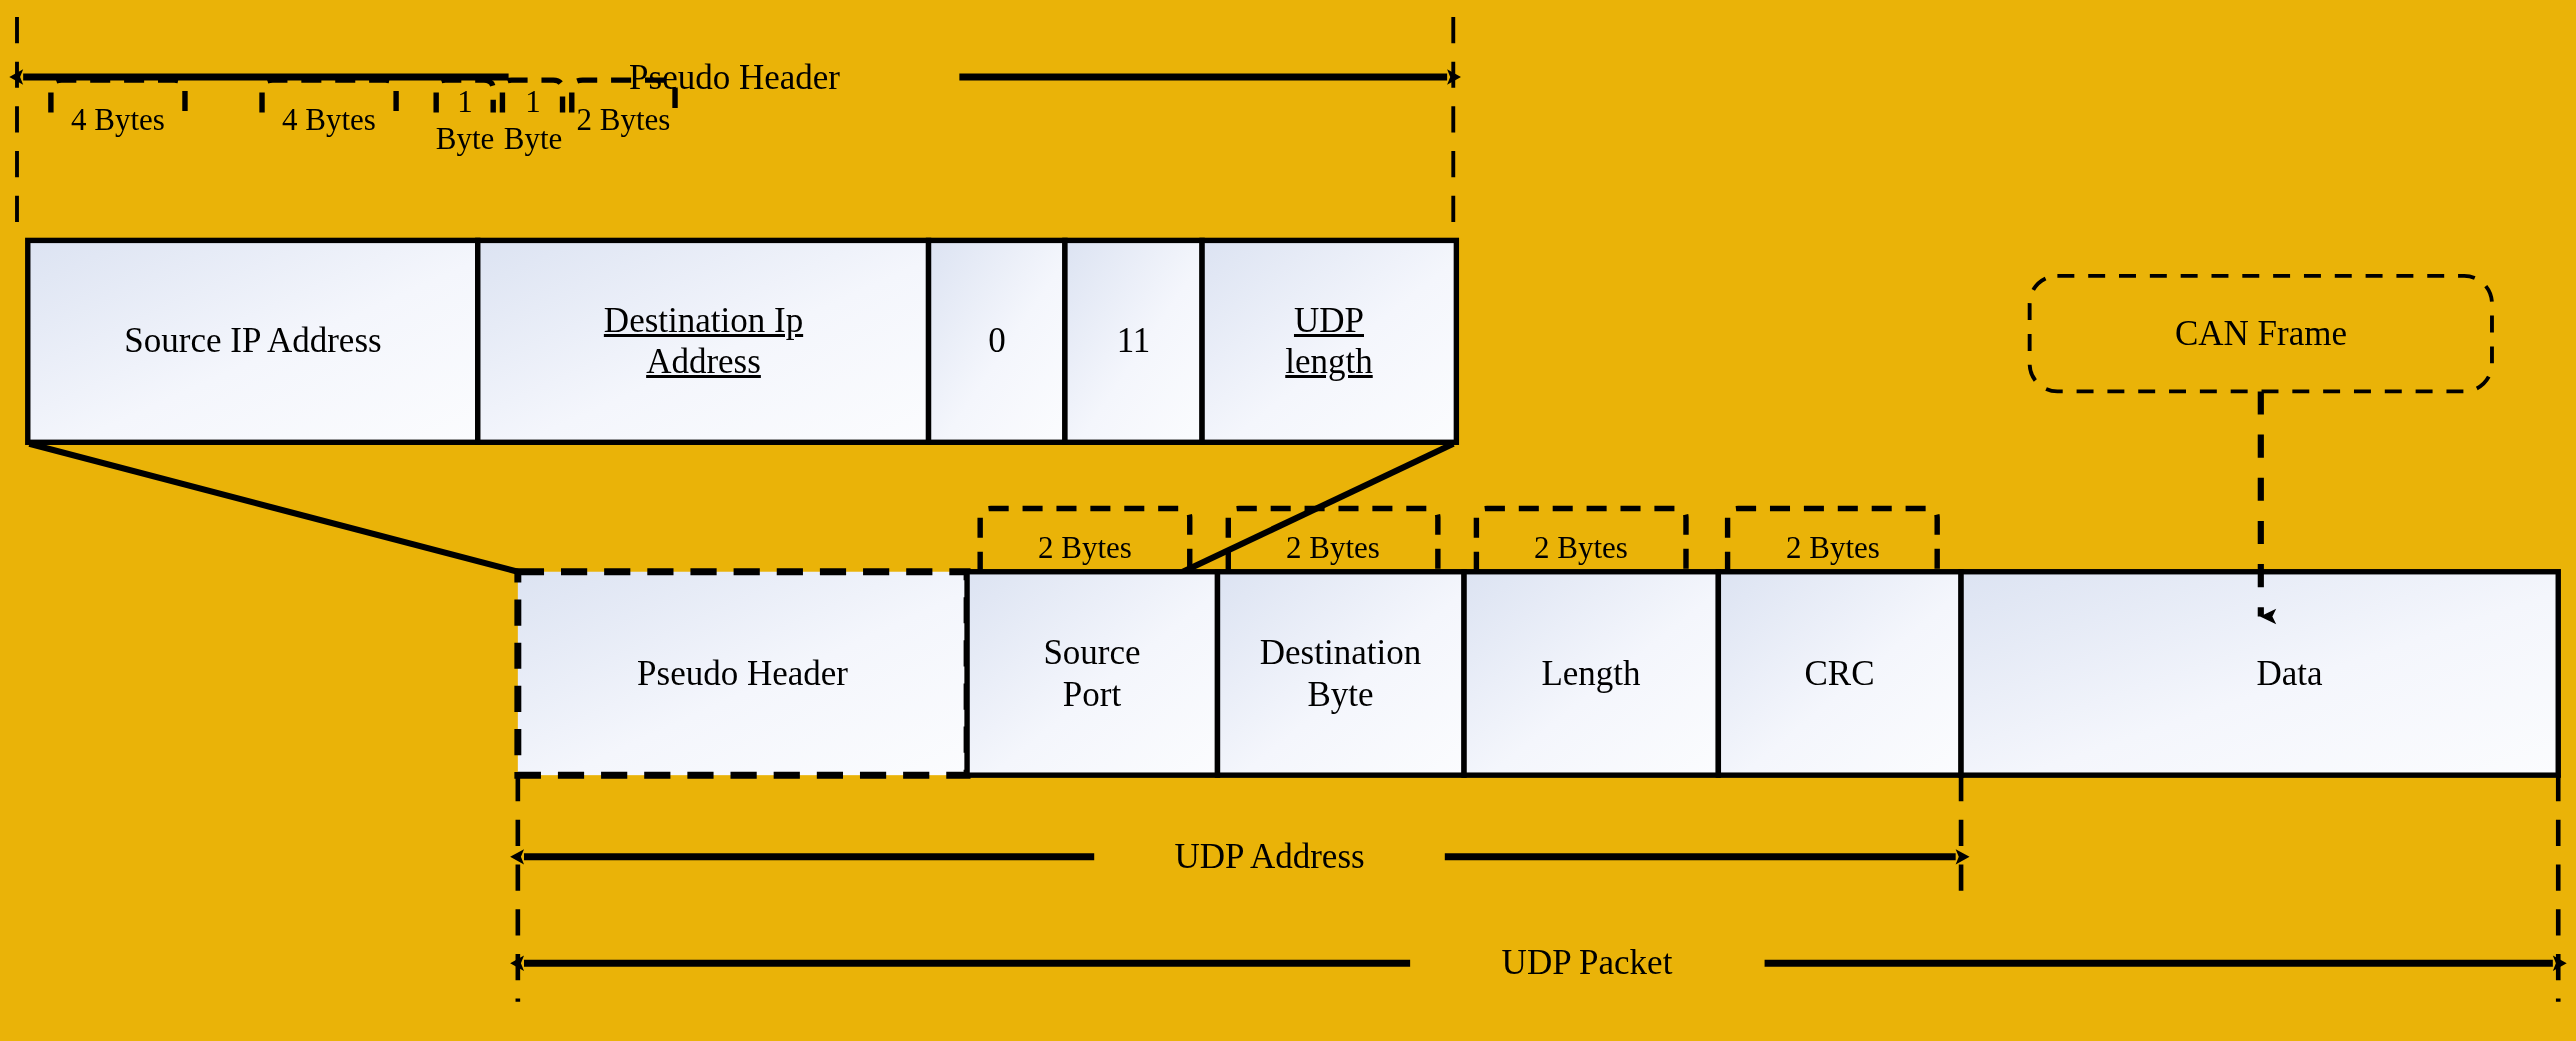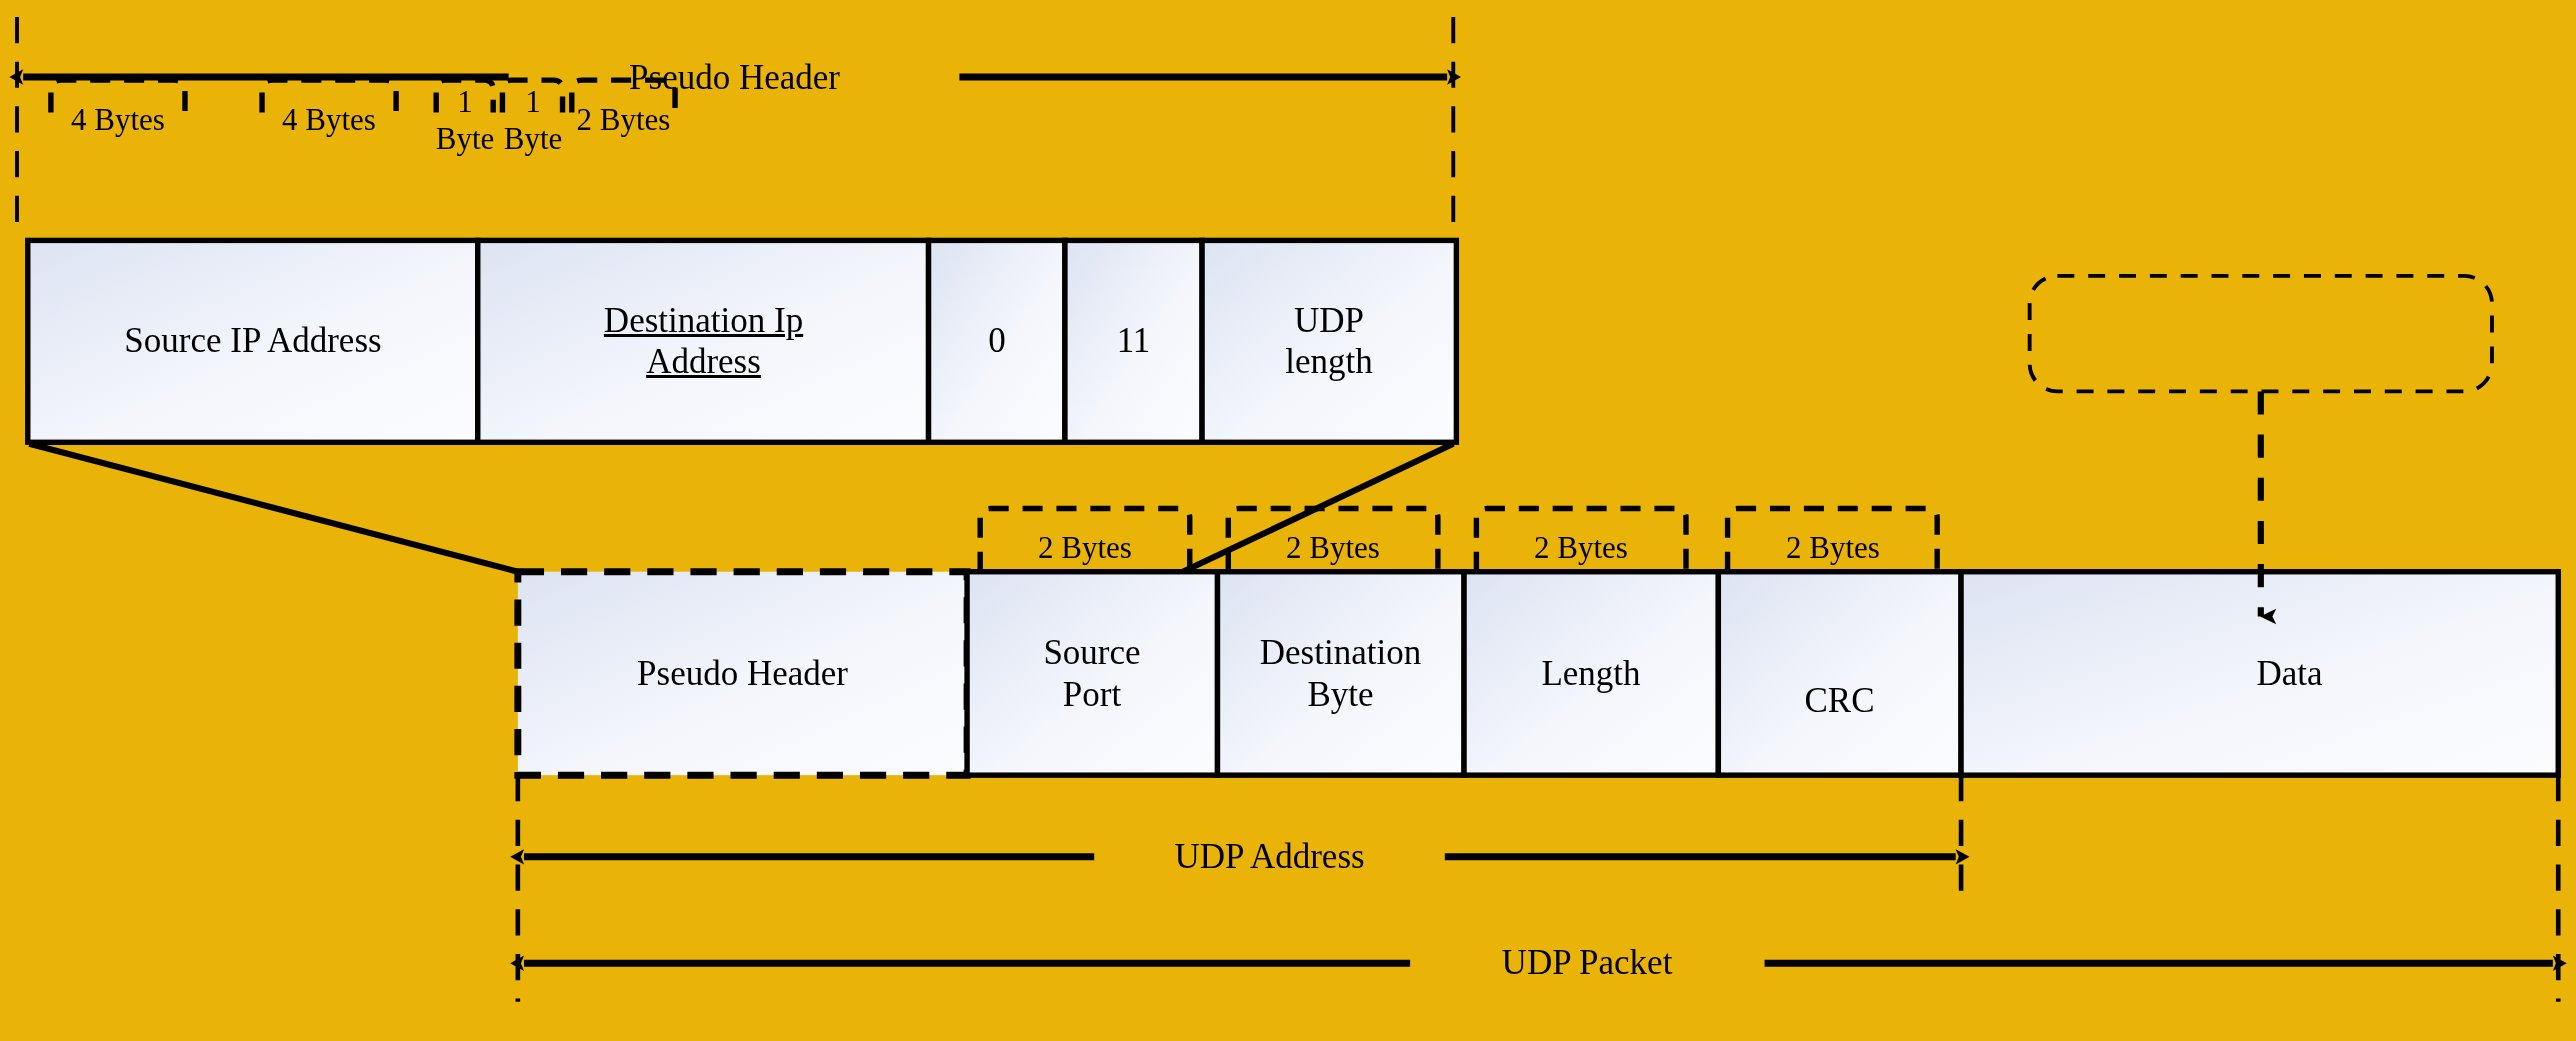--- a/index.html
+++ b/index.html
@@ -139,35 +139,36 @@
   <div class="lbl size-label" style="left:262px; top:99px; width:134px; height:43px;">4 Bytes</div>
   <div class="lbl size-label" style="left:432px; top:99px; width:66px; height:43px;">1 Byte</div>
   <div class="lbl size-label" style="left:499px; top:99px; width:68px; height:43px;">1 Byte</div>
   <div class="lbl size-label" style="left:572px; top:99px; width:103px; height:43px;">2 Bytes</div>
 
   <div class="lbl field-label" style="left:28px; top:240px; width:450px; height:202px;">Source IP Address</div>
   <div class="lbl field-label" style="left:478px; top:240px; width:451px; height:202px;text-decoration:underline;">Destination Ip
 Address</div>
   <div class="lbl field-label" style="left:929px; top:240px; width:136px; height:202px;">0</div>
   <div class="lbl field-label" style="left:1065px; top:240px; width:137px; height:202px;">11</div>
-  <div class="lbl field-label" style="left:1202px; top:240px; width:254px; height:202px;">UDP
+  <div class="lbl field-label" style="left:1202px; top:240px; width:254px; height:202px;text-decoration:underline;">UDP
 length</div>
 
+  <div class="lbl can-label" style="left:2030px; top:276px; width:462px; height:116px;">CAN Frame</div>
 
   <div class="lbl size-label" style="left:980px; top:527px; width:210px; height:43px;">2 Bytes</div>
   <div class="lbl size-label" style="left:1228px; top:527px; width:210px; height:43px;">2 Bytes</div>
   <div class="lbl size-label" style="left:1476px; top:527px; width:210px; height:43px;">2 Bytes</div>
   <div class="lbl size-label" style="left:1728px; top:527px; width:210px; height:43px;">2 Bytes</div>
 
   <div class="lbl field-label" style="left:518px; top:572px; width:449px; height:203px;">Pseudo Header</div>
   <div class="lbl field-label" style="left:967px; top:572px; width:250px; height:203px;">Source
 Port</div>
   <div class="lbl field-label" style="left:1217px; top:572px; width:247px; height:203px;">Destination
 Byte</div>
   <div class="lbl field-label" style="left:1464px; top:572px; width:254px; height:203px;">Length</div>
-  <div class="lbl field-label" style="left:1718px; top:599px; width:243px; height:203px;">CRC</div>
+  <div class="lbl field-label" style="left:1718px; top:572px; width:243px; height:203px;">CRC</div>
   <div class="lbl field-label" style="left:1991px; top:572px; width:597px; height:203px;">Data</div>
 
   <div class="lbl span-label" style="left:1094px; top:834px; width:351px; height:46px;">UDP Address</div>
   <div class="lbl span-label" style="left:1410px; top:940px; width:354px; height:46px;">UDP Packet</div>
 
 </div>
 
 
 </body></html>

